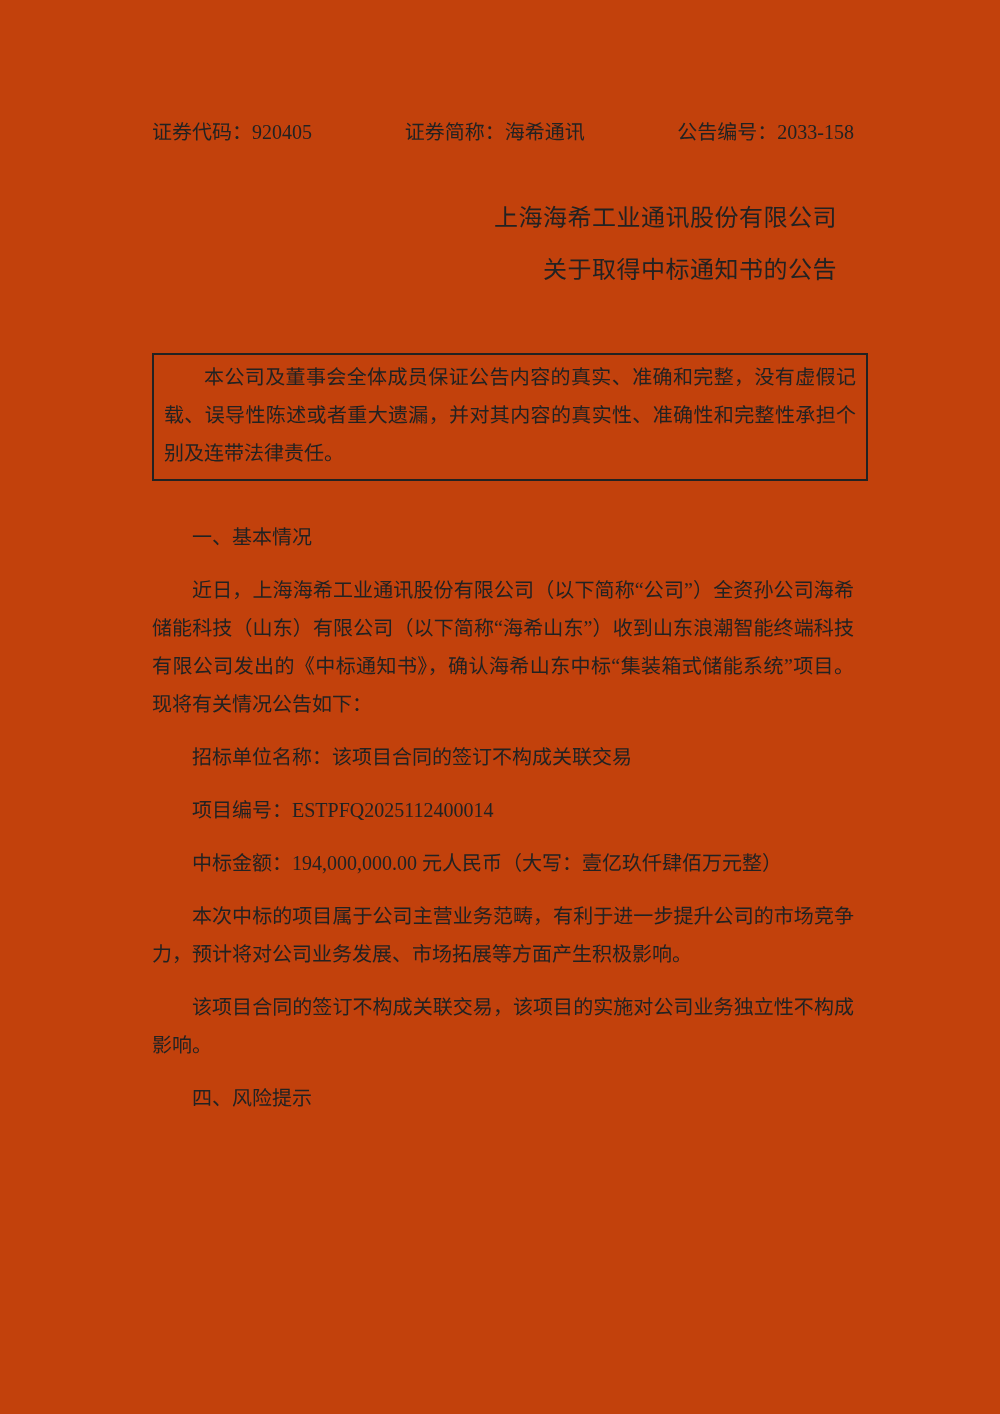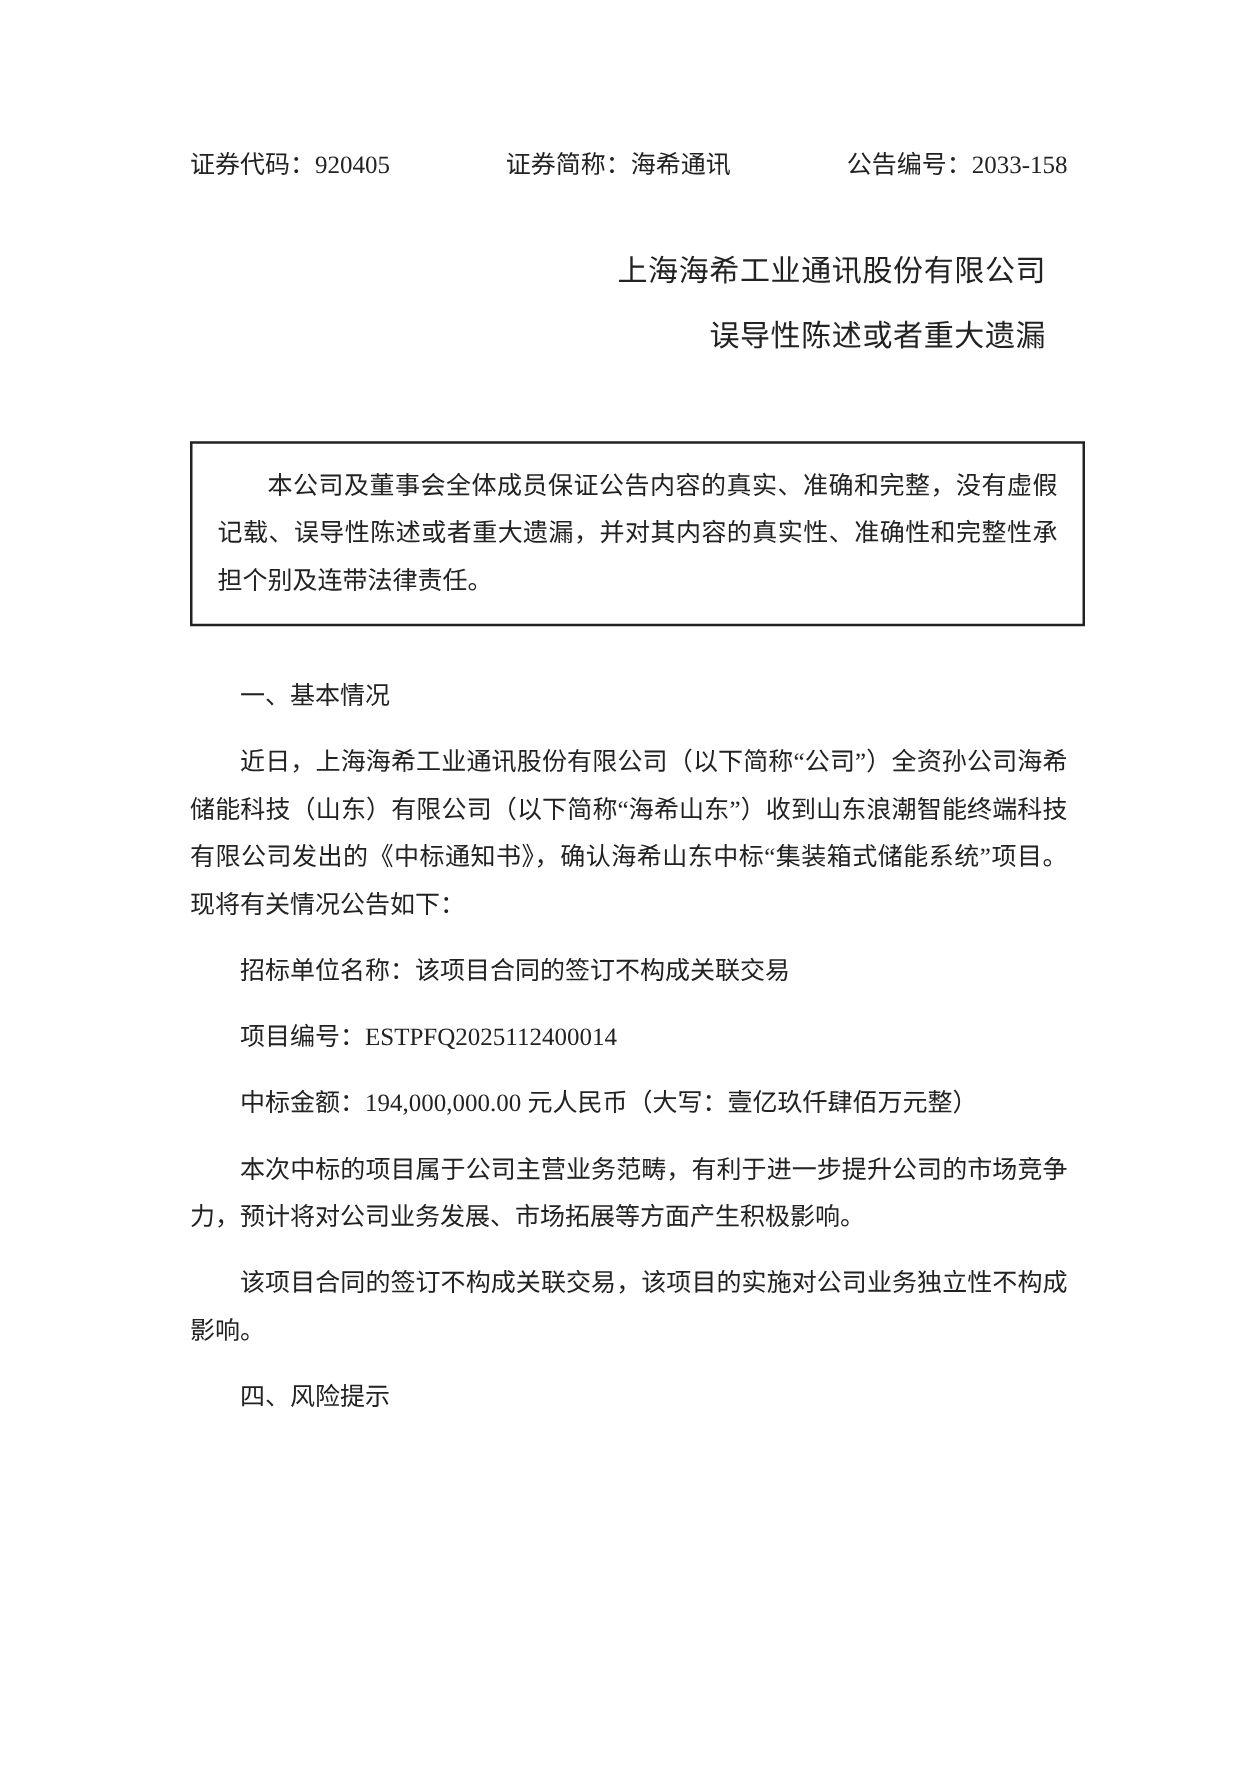--- a/index.html
+++ b/index.html
@@ -5,21 +5,21 @@
   html, body {
     margin: 0;
     padding: 0;
     background: #e8e8e8;
   }
   .page {
     position: relative;
     width: 1000px;
     height: 1414px;
     margin: 0 auto;
-    background: #ffffff;
+    background: #c2410c;
     color: #222;
     font-family: "Liberation Serif", "DejaVu Serif", serif;
     box-sizing: border-box;
     padding: 118px 146px 0 152px;
     overflow: hidden;
   }
   .header-row {
     display: flex;
     justify-content: space-between;
     align-items: baseline;
@@ -38,25 +38,26 @@
   .doc-title.l1 { margin-top: 55px; }
   .doc-title.l2 { margin-top: 17px; }
   .disclaimer-box {
     box-sizing: border-box;
     width: 716px;
     margin-top: 65px;
     border: 2px solid #222;
     padding: 3px 8px;
   }
   .disclaimer-box p {
-    margin: 12px;
+    margin: 2px;
     font-size: 20px;
     line-height: 38px;
     text-indent: 2em;
     text-align: justify;
+    font-family: Liberation Mono, monospace;
   }
   .sec-heading {
     margin: 15px 0 0 0;
     font-size: 20px;
     font-weight: normal;
     line-height: 38px;
     text-indent: 2em;
   }
   .sec-heading.first { margin-top: 37px; }
   .para {
@@ -80,21 +81,21 @@
 <div class="page">
 
   <div class="header-row">
     <span>证券代码：920405</span>
     <span>证券简称：海希通讯</span>
     <span>公告编号：2033-158</span>
   </div>
 
   <h1 class="doc-title l1">上海海希工业通讯股份有限公司</h1>
 
-  <h1 class="doc-title l2">误导性陈述或者重大遗漏</h1>
+  <h1 class="doc-title l2">关于取得中标通知书的公告</h1>
 
   <div class="disclaimer-box">
     <p>本公司及董事会全体成员保证公告内容的真实、准确和完整，没有虚假记载、误导性陈述或者重大遗漏，并对其内容的真实性、准确性和完整性承担个别及连带法律责任。</p>
   </div>
 
   <h2 class="sec-heading first">一、基本情况</h2>
 
   <p class="para">近日，上海海希工业通讯股份有限公司（以下简称“公司”）全资孙公司海希储能科技（山东）有限公司（以下简称“海希山东”）收到山东浪潮智能终端科技有限公司发出的《中标通知书》，确认海希山东中标“集装箱式储能系统”项目。现将有关情况公告如下：</p>
 
 

